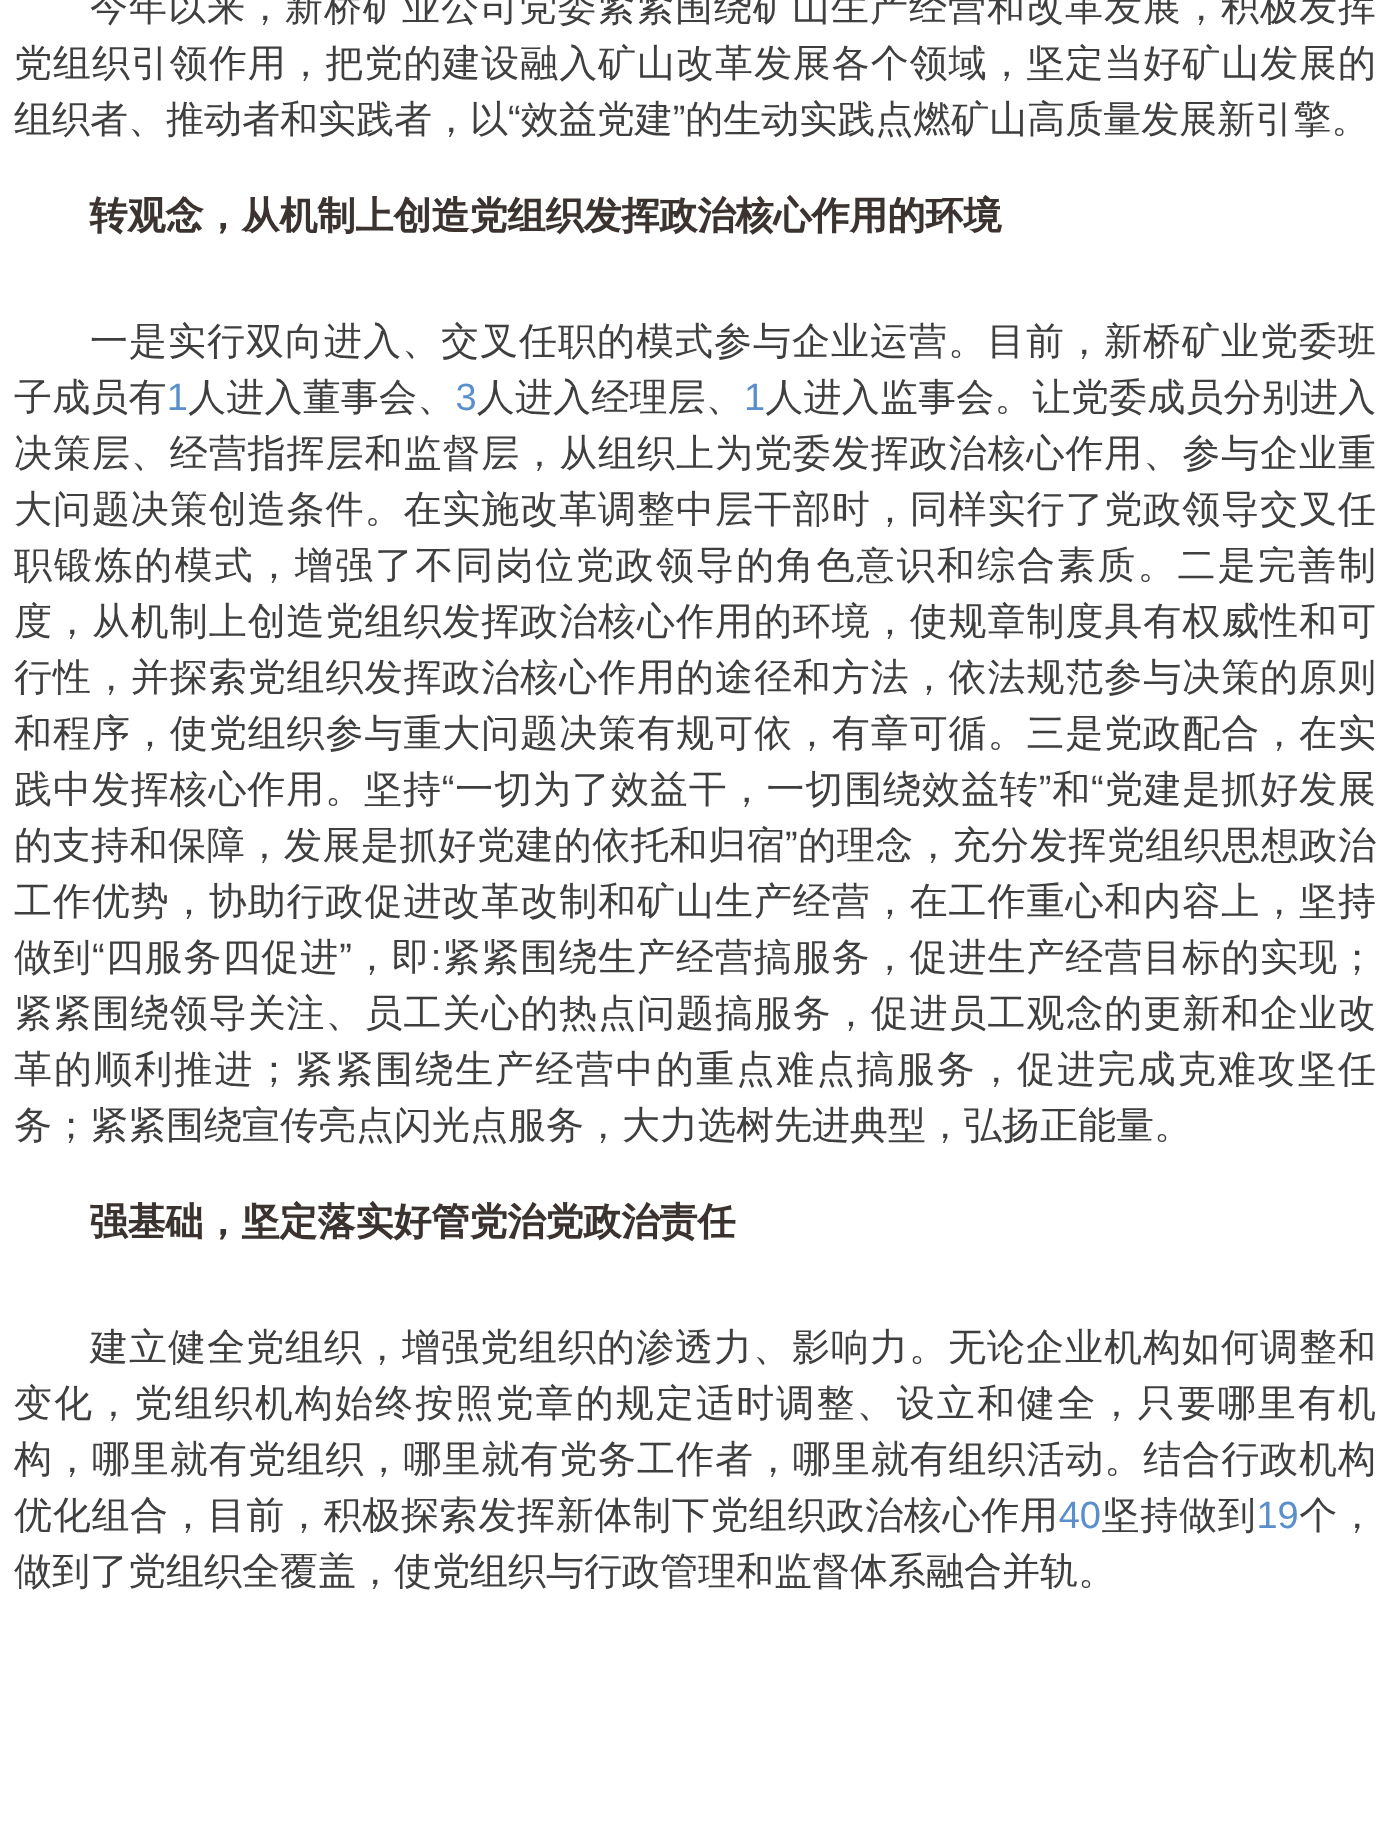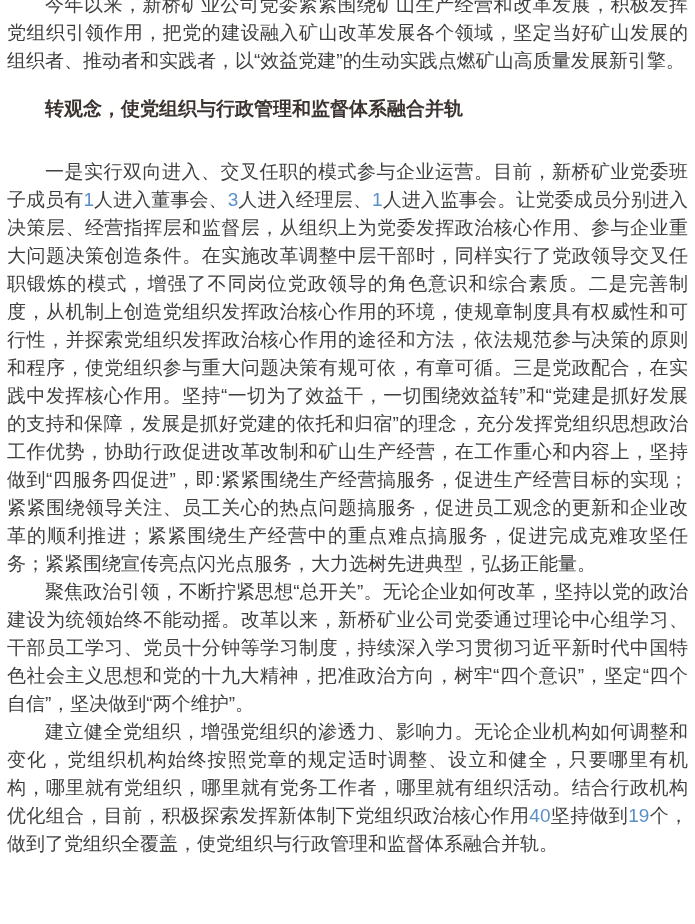--- a/index.html
+++ b/index.html
@@ -40,22 +40,22 @@
   .hl {
     color: var(--hl-color, #5a8fcb);
   }
 </style>
 </head>
 <body style="background: rgb(255, 255, 255);">
 
 <div class="article">
   <p><span>今年以来，新桥矿业公司党委紧紧围绕矿山生产经营和改革发展，积极发挥党组织引领作用，把党的建设融入矿山改革发展各个领域，坚定当好矿山发展的组织者、推动者和实践者，以“效益党建”的生动实践点燃矿山高质量发展新引擎。</span></p>
 
-  <h2><span>转观念，使党组织与行政管理和监督体系融合并轨</span></h2>
+  <h2><span>转观念，从机制上创造党组织发挥政治核心作用的环境</span></h2>
 
   <p><span>一是实行双向进入、交叉任职的模式参与企业运营。目前，新桥矿业党委班子成员有</span><span class="hl">1</span><span>人进入董事会、</span><span class="hl">3</span><span>人进入经理层、</span><span class="hl">1</span><span>人进入监事会。让党委成员分别进入决策层、经营指挥层和监督层，从组织上为党委发挥政治核心作用、参与企业重大问题决策创造条件。在实施改革调整中层干部时，同样实行了党政领导交叉任职锻炼的模式，增强了不同岗位党政领导的角色意识和综合素质。二是完善制度，从机制上创造党组织发挥政治核心作用的环境，使规章制度具有权威性和可行性，并探索党组织发挥政治核心作用的途径和方法，依法规范参与决策的原则和程序，使党组织参与重大问题决策有规可依，有章可循。三是党政配合，在实践中发挥核心作用。坚持“一切为了效益干，一切围绕效益转”和“党建是抓好发展的支持和保障，发展是抓好党建的依托和归宿”的理念，充分发挥党组织思想政治工作优势，协助行政促进改革改制和矿山生产经营，在工作重心和内容上，坚持做到“四服务四促进”，即:紧紧围绕生产经营搞服务，促进生产经营目标的实现；紧紧围绕领导关注、员工关心的热点问题搞服务，促进员工观念的更新和企业改革的顺利推进；紧紧围绕生产经营中的重点难点搞服务，促进完成克难攻坚任务；紧紧围绕宣传亮点闪光点服务，大力选树先进典型，弘扬正能量。</span></p>
 
+  <h2><span>强基础，坚定落实好管党治党政治责任</span></h2>
 
-  <p><span>聚焦政治引领，不断拧紧思想“总开关”。无论企业如何改革，坚持以党的政治建设为统领始终不能动摇。改革以来，新桥矿业公司党委通过理论中心组学习、干部员工学习、党员十分钟等学习制度，持续深入学习贯彻习近平新时代中国特色社会主义思想和党的十九大精神，把准政治方向，树牢“四个意识”，坚定“四个自信”，坚决做到“两个维护”。</span></p>
 
   <p><span>建立健全党组织，增强党组织的渗透力、影响力。无论企业机构如何调整和变化，党组织机构始终按照党章的规定适时调整、设立和健全，只要哪里有机构，哪里就有党组织，哪里就有党务工作者，哪里就有组织活动。结合行政机构优化组合，目前，积极探索发挥新体制下党组织政治核心作用</span><span class="hl">40</span><span>坚持做到</span><span class="hl">19</span><span>个，做到了党组织全覆盖，使党组织与行政管理和监督体系融合并轨。</span></p>
 
 </div>
 
 </body></html>

